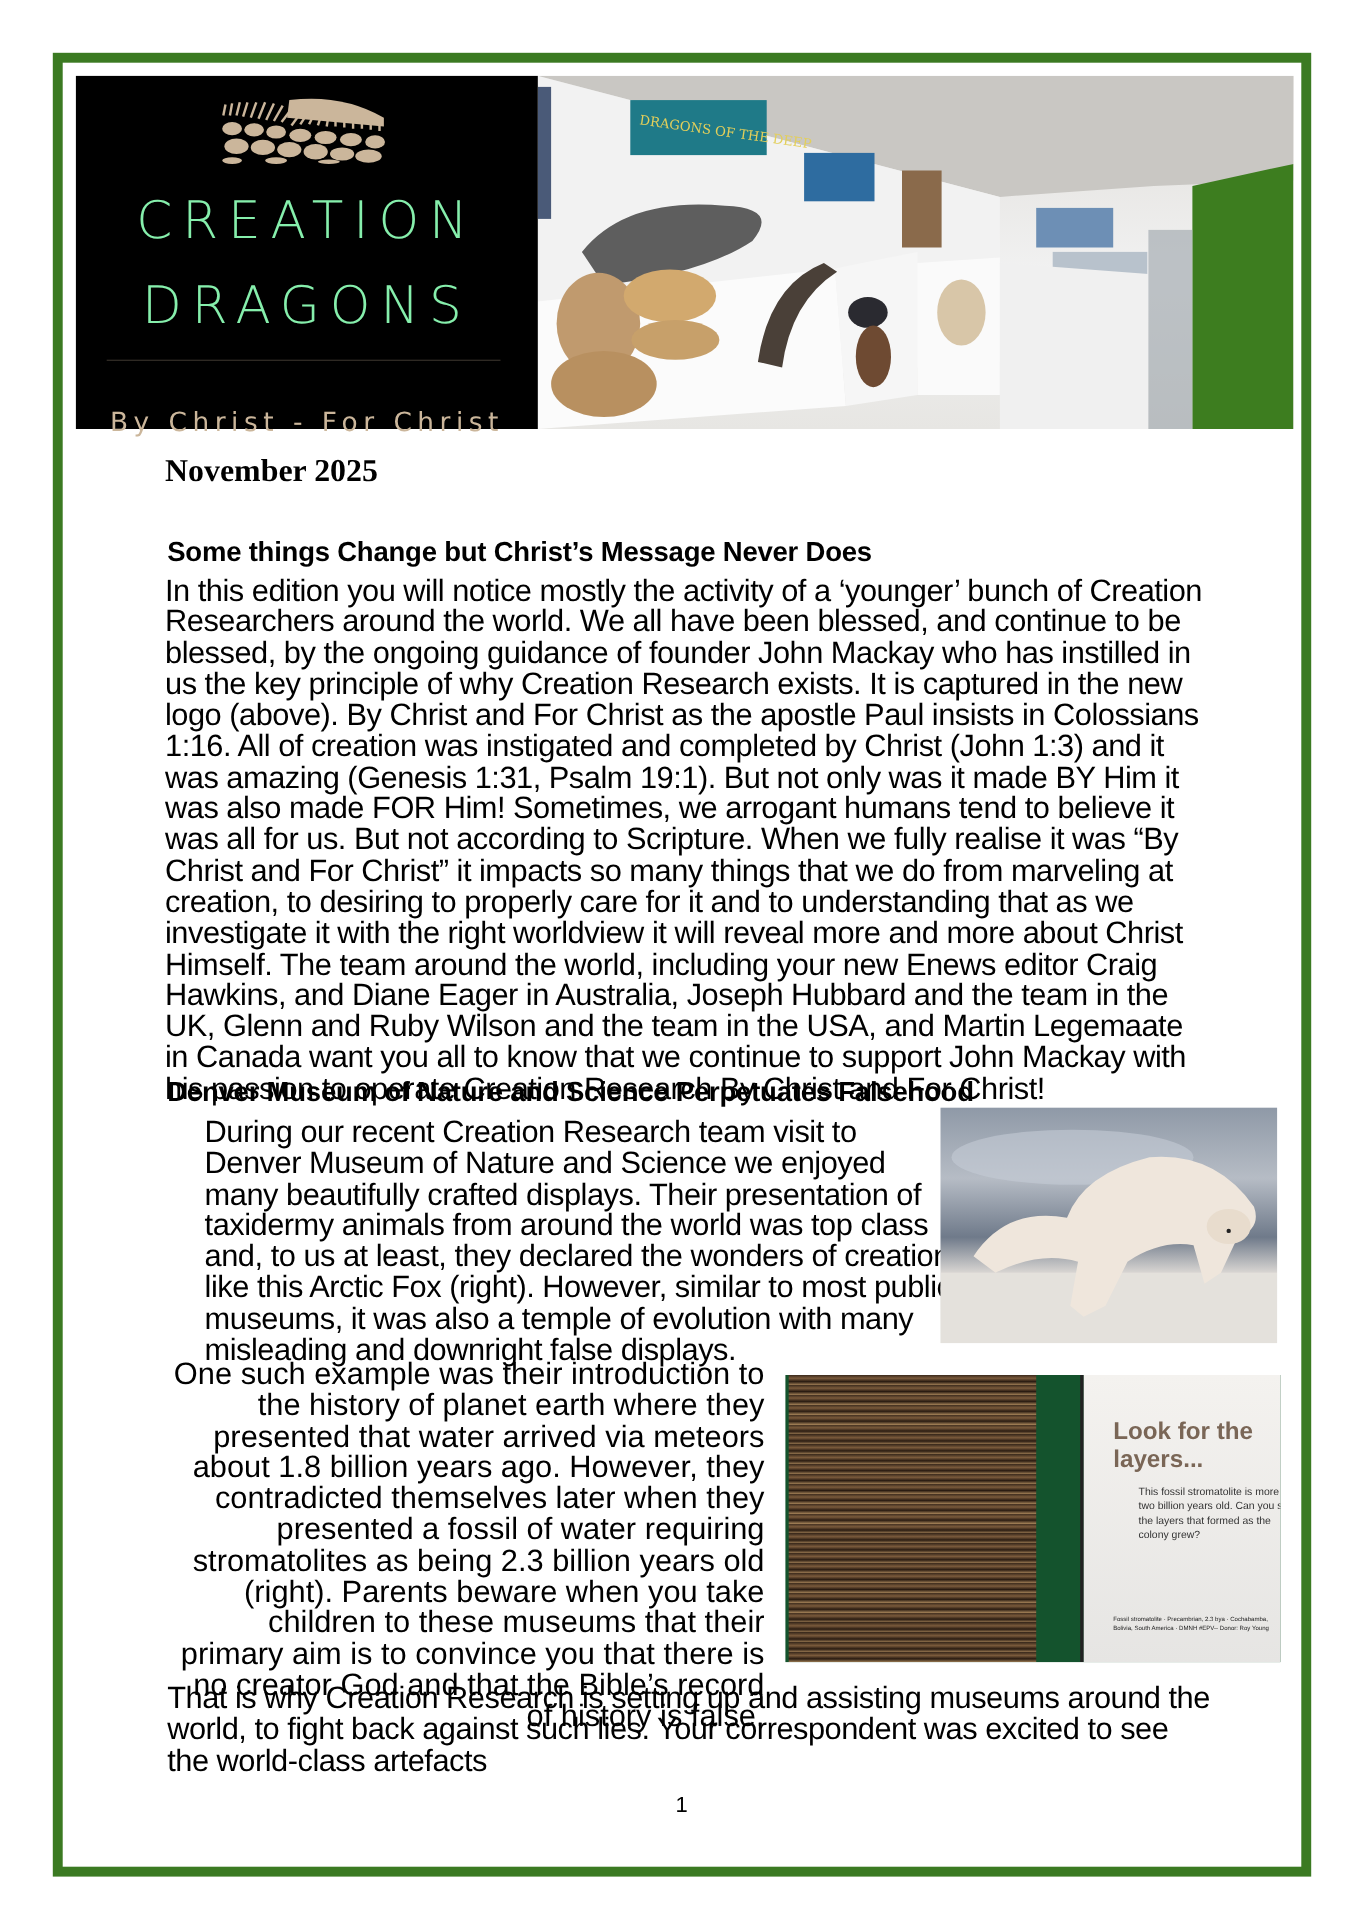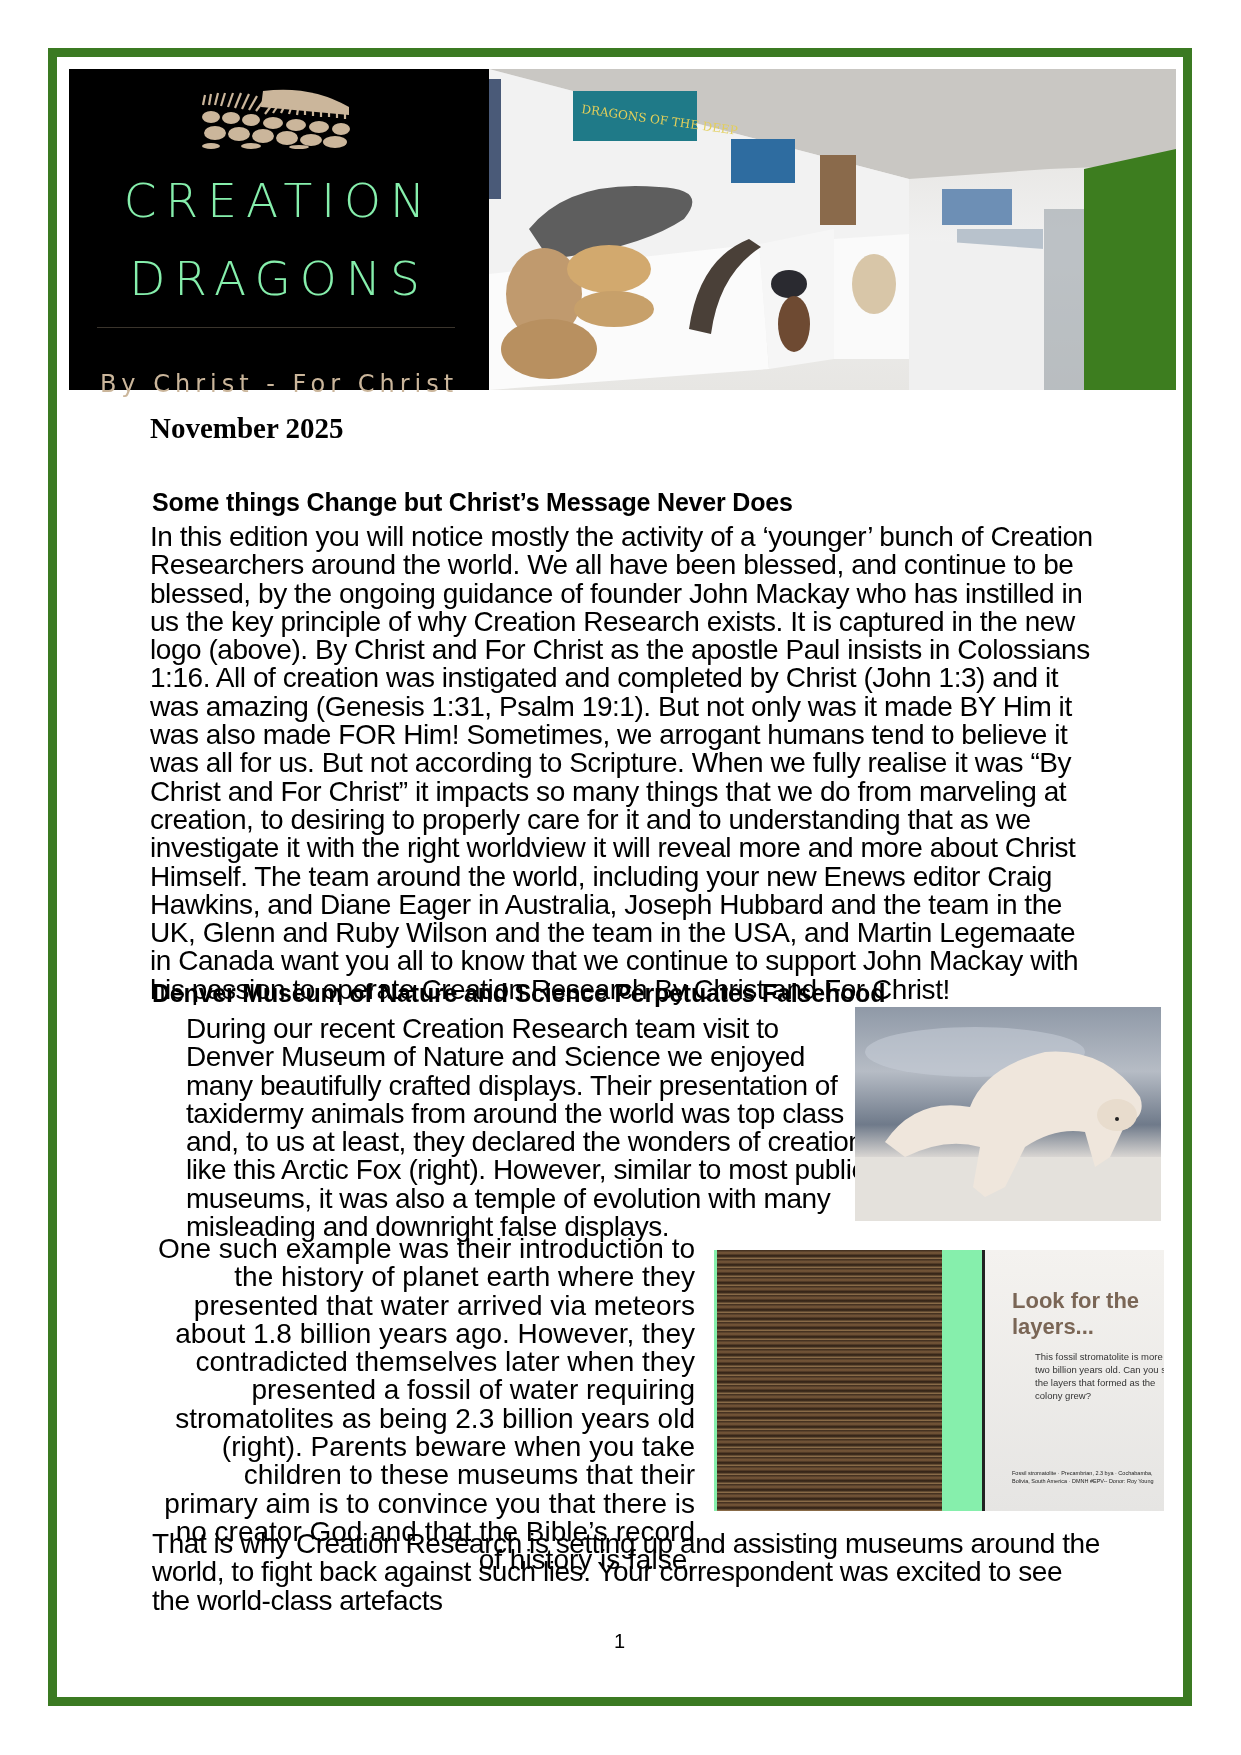--- a/index.html
+++ b/index.html
@@ -18,21 +18,21 @@
     .month { top: 412px; font-size: 29px; font-weight: bold; }
     h2 { margin: 14px; font-size: 25px; font-weight: bold; position: absolute; left: 138px; font-stretch: condensed; letter-spacing: -0.2px; }
     .h-section1 { top: 474px; }
     .h-section2 { top: 965px; }
     p { margin: 0; font-size: 28px; line-height: 28.3px; letter-spacing: -0.45px; }
     .p1 { position: absolute; left: 150px; top: 523px; width: 950px; }
     .p2 { position: absolute; left: 150px; top: 1015px; width: 680px; margin-left: 36px; }
     .p3 { position: absolute; left: 150px; top: 1235px; width: 545px; letter-spacing: 0; text-align: right; }
     .p4 { position: absolute; left: 152px; top: 1530px; width: 950px; }
     .fox { position: absolute; left: 855px; top: 1007px; width: 306px; height: 214px; overflow: hidden; background: linear-gradient(180deg, #8f99a7 0%, #b6bcc5 30%, #6f7a8a 55%, #d8d5d2 70%, #e6e3de 100%); }
-    .strom { position: absolute; left: 714px; top: 1250px; width: 450px; height: 261px; overflow: hidden; background: #86efac; }
+    .strom { position: absolute; left: 714px; top: 1250px; width: 450px; height: 261px; overflow: hidden; background: #14532d; }
     .strom-rock { position: absolute; left: 3px; top: 0; width: 225px; height: 261px; background: repeating-linear-gradient(180deg, #3b2a1c 0px, #7a5a3b 3px, #2a1c12 6px, #9b7a52 9px); }
     .strom-panel { position: absolute; left: 268px; top: 0; width: 182px; height: 261px; background: linear-gradient(180deg, #f4f2ef 0%, #e6e5e3 100%); border-left: 3px solid #222; }
     .strom-title { position: absolute; left: 27px; top: 38px; font-size: 22px; font-weight: bold; color: #7a6656; line-height: 26px; width: 150px; }
     .strom-text { position: absolute; left: 27px; top: 100px; font-size: 9.5px; color: #333; line-height: 13px; width: 150px; margin-left: 23px; }
     .strom-label { position: absolute; left: 27px; top: 220px; font-size: 5.5px; color: #222; line-height: 7.5px; width: 150px; }
     .page-number { position: absolute; left: 614px; top: 1630px; font-size: 20px; }
   </style>
 </head>
 <body>
 

